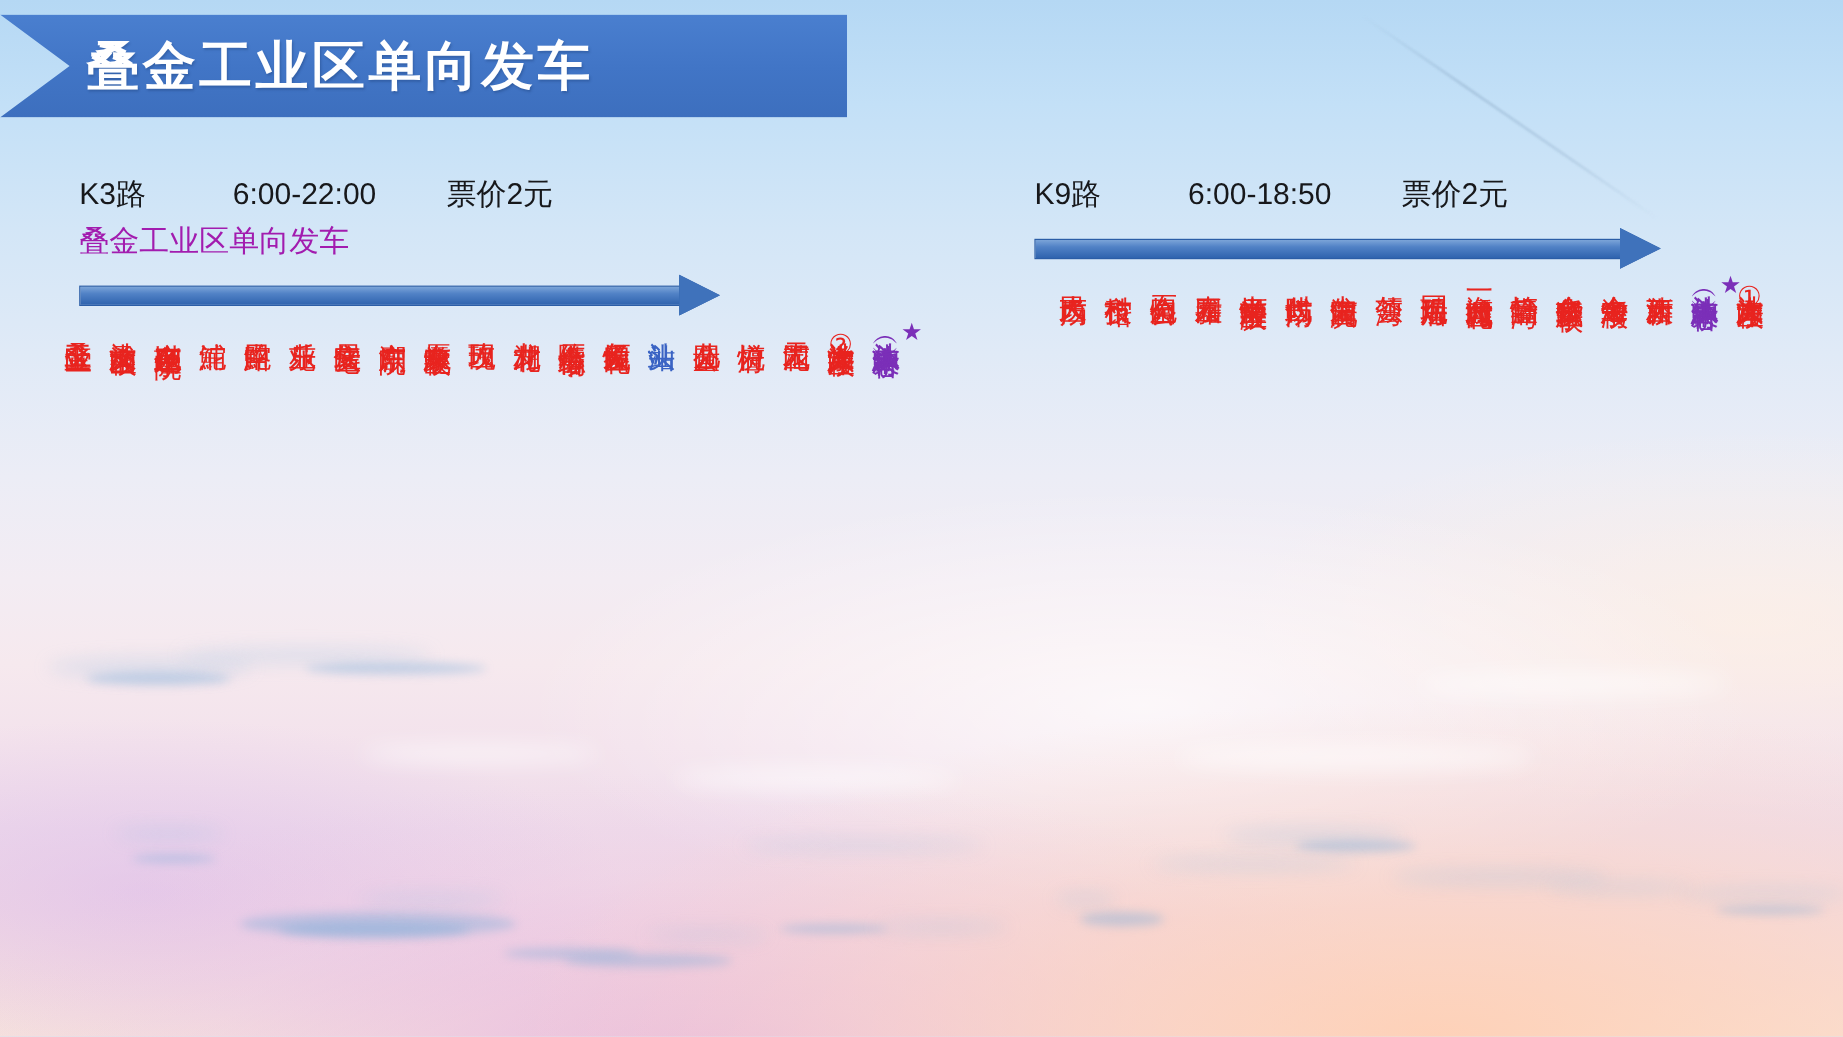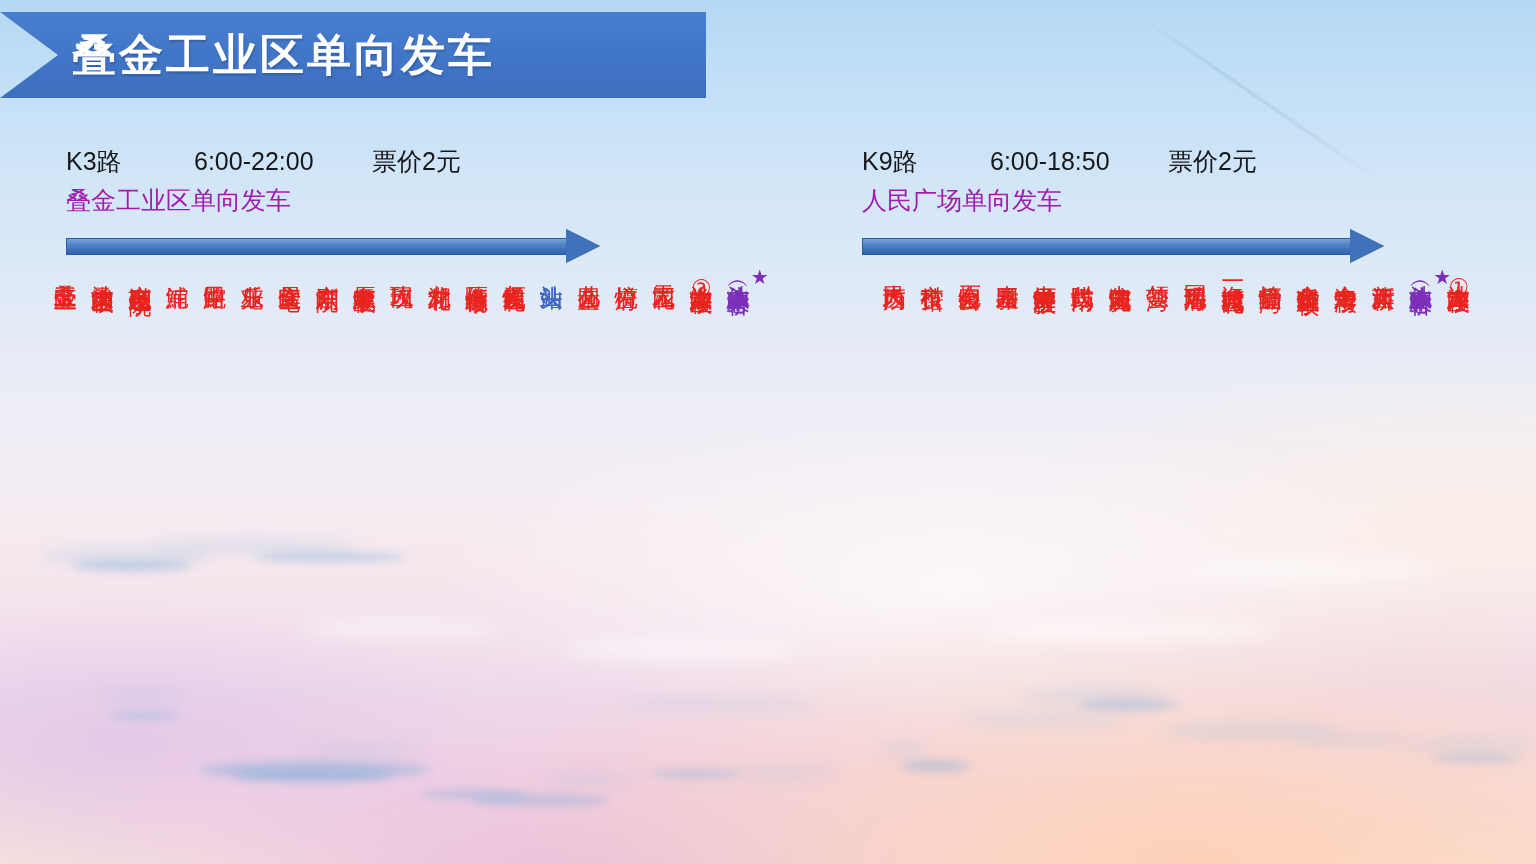--- a/index.html
+++ b/index.html
@@ -220,21 +220,20 @@
       <div class="station terminus" style="left: 660px;"><span class="star">★</span><span>汕头体育中心（天桥）</span></div>
     </div>
 </section>
 
 <section class="route" id="route-k9">
   <div class="route-head">
     <span class="rh-name">K9路</span>
     <span class="rh-hours">6:00-18:50</span>
     <span class="rh-fare">票价2元</span>
   </div>
-  <div class="route-sub">人民广场单向发车</div>
   <div class="arrow-wrap" id="arrow-k9">
     <div class="arrow-bar"></div>
     <div class="arrow-head"></div>
   </div>
   <div class="stations" id="stations-k9">
       <div class="station" style="left: 20px;">人民广场西</div>
       <div class="station" style="left: 57.6px;">市科技馆</div>
       <div class="station" style="left: 95.2px;">石炮台公园</div>
       <div class="station" style="left: 132.8px;">嘉泰雅园</div>
       <div class="station" style="left: 170.4px;">聿怀中学海滨校区</div>

